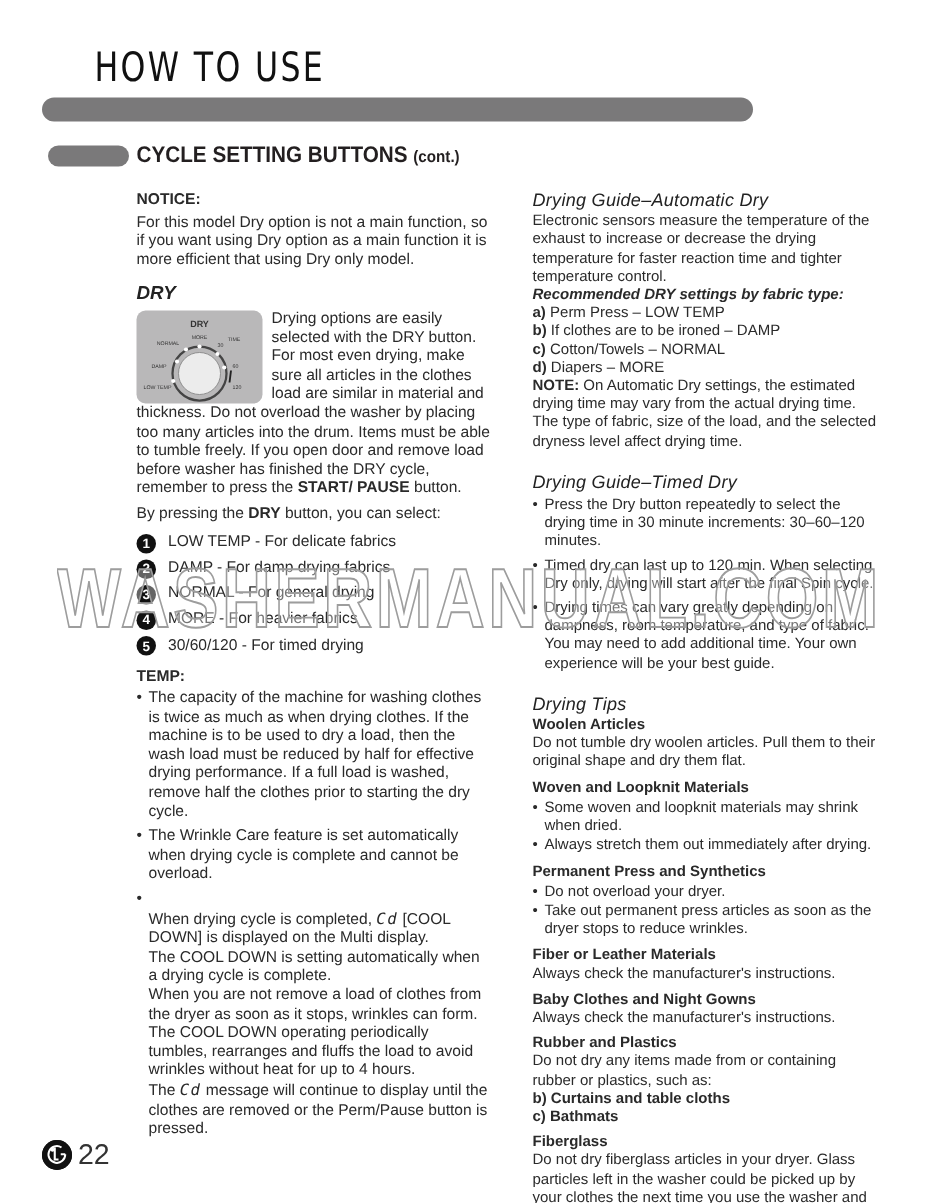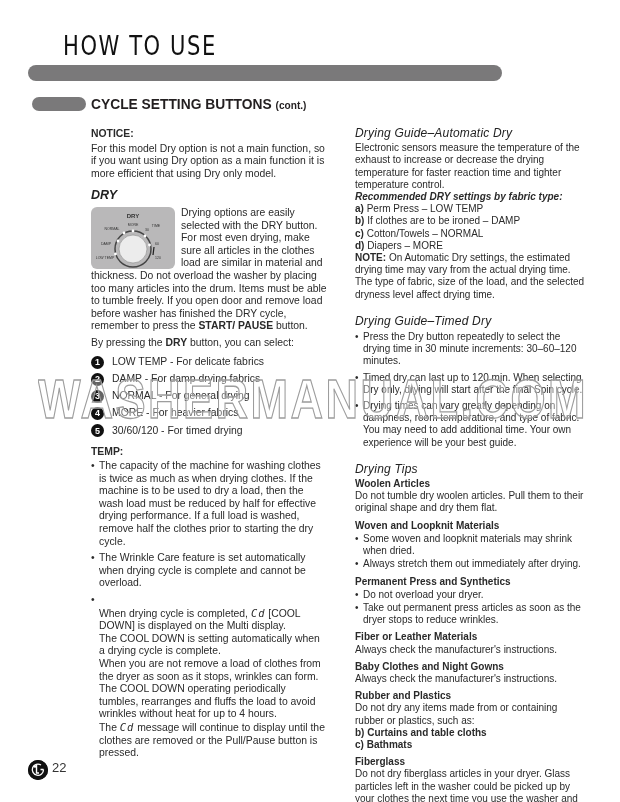--- a/index.html
+++ b/index.html
@@ -64,21 +64,21 @@
   .col-right p { margin: 0; }
   .tip-head { font-weight: bold; margin-top: 5px; }
   .tip-head.first { margin-top: 2px; }
   .col-right .bullets li { margin-top: 1px; }
   .col-right .bullets.timed li { margin-top: 4px; }
 
   .footer-logo {
     position: absolute; left: 28px; top: 760px; width: 20px; height: 20px;
     border-radius: 50%; background: #111;
   }
-  .page-num { position: absolute; left: 52px; top: 760px; font-size: 13px; color: #333; }
+  .page-num { position: absolute; left: 52px; top: 760px; font-size: 19px; color: #333; }
 
   .watermark {
     position: absolute; left: 38px; top: 368px; width: 560px; height: 60px;
     pointer-events: none;
   }
   .watermark text {
     font-family: "Liberation Sans", sans-serif; font-weight: bold; font-size: 56px;
     fill: rgba(255,255,255,0.35); stroke: #9d9d9d; stroke-width: 1.3; letter-spacing: 3px;
   }
   .cd-glyph { font-family: "DejaVu Sans Mono", monospace; font-style: italic; letter-spacing: 1px; }
@@ -157,21 +157,21 @@
 
   <div class="notes-head">TEMP:</div>
   <ul class="bullets">
     <li class="tight">The capacity of the machine for washing clothes is twice as much as when drying clothes. If the machine is to be used to dry a load, then the wash load must be reduced by half for effective drying performance. If a full load is washed, remove half the clothes prior to starting the dry cycle.</li>
     <li>The Wrinkle Care feature is set automatically when drying cycle is complete and cannot be overload.</li>
     <li>
       <br>
       <span>When drying cycle is completed, </span><span class="cd-glyph">Cd</span><span> [COOL DOWN] is displayed on the Multi display.</span><br>
       <span>The COOL DOWN is setting automatically when a drying cycle is complete.</span><br>
       <span>When you are not remove a load of clothes from the dryer as soon as it stops, wrinkles can form. The COOL DOWN operating periodically tumbles, rearranges and fluffs the load to avoid wrinkles without heat for up to 4 hours.</span><br>
-      <span>The </span><span class="cd-glyph">Cd</span><span> message will continue to display until the clothes are removed or the Pull/Pause button is pressed.</span>
+      <span>The </span><span class="cd-glyph">Cd</span><span> message will continue to display until the clothes are removed or the Perm/Pause button is pressed.</span>
     </li>
   </ul>
 </div>
 
 <div class="col col-right">
   <div class="sub-head">Drying Guide–Automatic Dry</div>
   <p>Electronic sensors measure the temperature of the exhaust to increase or decrease the drying temperature for faster reaction time and tighter temperature control.</p>
   <p class="b" style="font-style:italic;">Recommended DRY settings by fabric type:</p>
   <p><span class="b">a)</span> <span>Perm Press – LOW TEMP</span></p>
   <p><span class="b">b)</span> <span>If clothes are to be ironed – DAMP</span></p>

